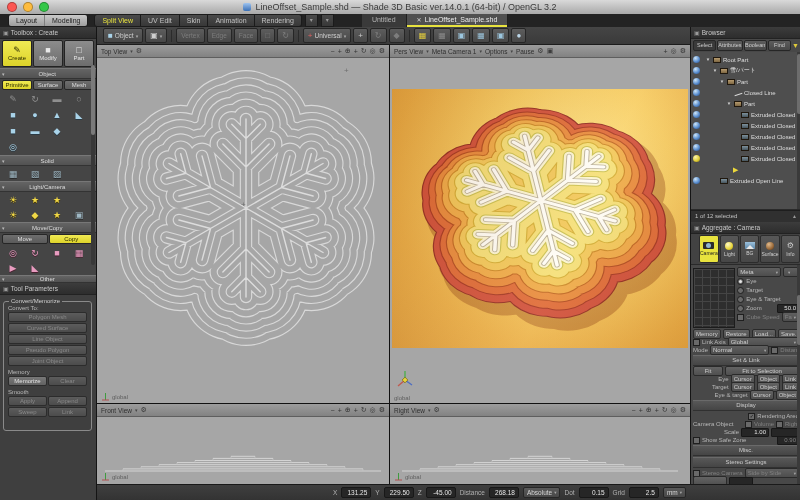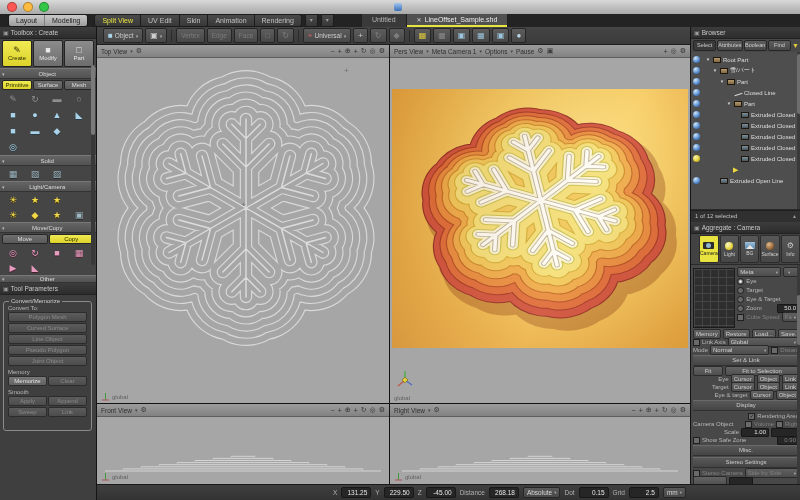--- a/index.html
+++ b/index.html
@@ -183,21 +183,21 @@
   .sb-dd .dd{font-size:4.5px;color:#aaa;}
   svg{display:block;}
 </style>
 </head>
 <body>
 
 <div id="titlebar" class="abs">
   <div class="traffic t-red"></div>
   <div class="traffic t-yel"></div>
   <div class="traffic t-grn"></div>
-  <div id="title-text"><span id="doc-icon"></span></div>
+  <div id="title-text"><span id="doc-icon"></span><span>LineOffset_Sample.shd — Shade 3D Basic ver.14.0.1 (64-bit) / OpenGL 3.2</span></div>
 </div>
 
 <div id="tabbar" class="abs">
   <div class="seg">
     <div>Layout</div>
     <div>Modeling</div>
   </div>
   <div class="wtab first active-ws">Split View</div>
   <div class="wtab">UV Edit</div>
   <div class="wtab">Skin</div>

